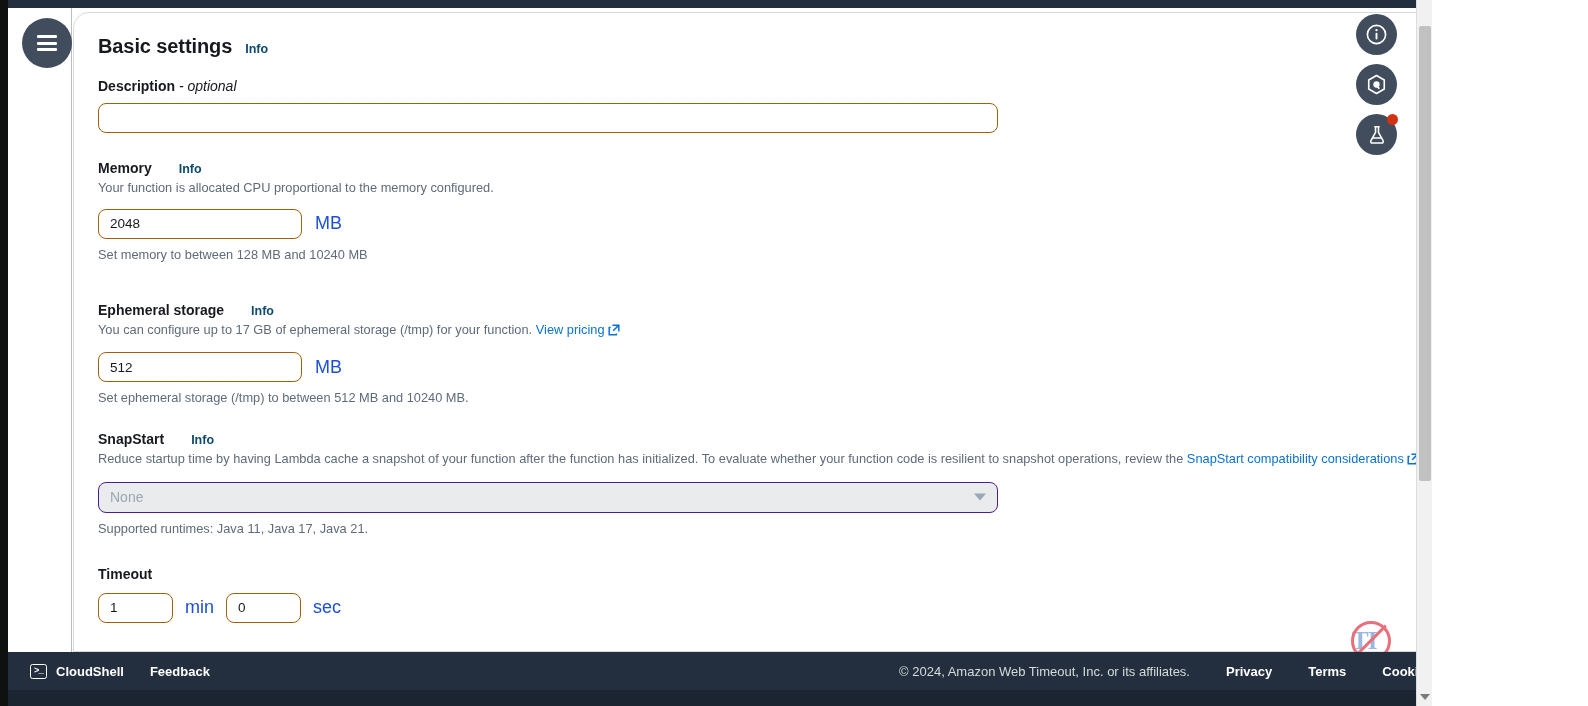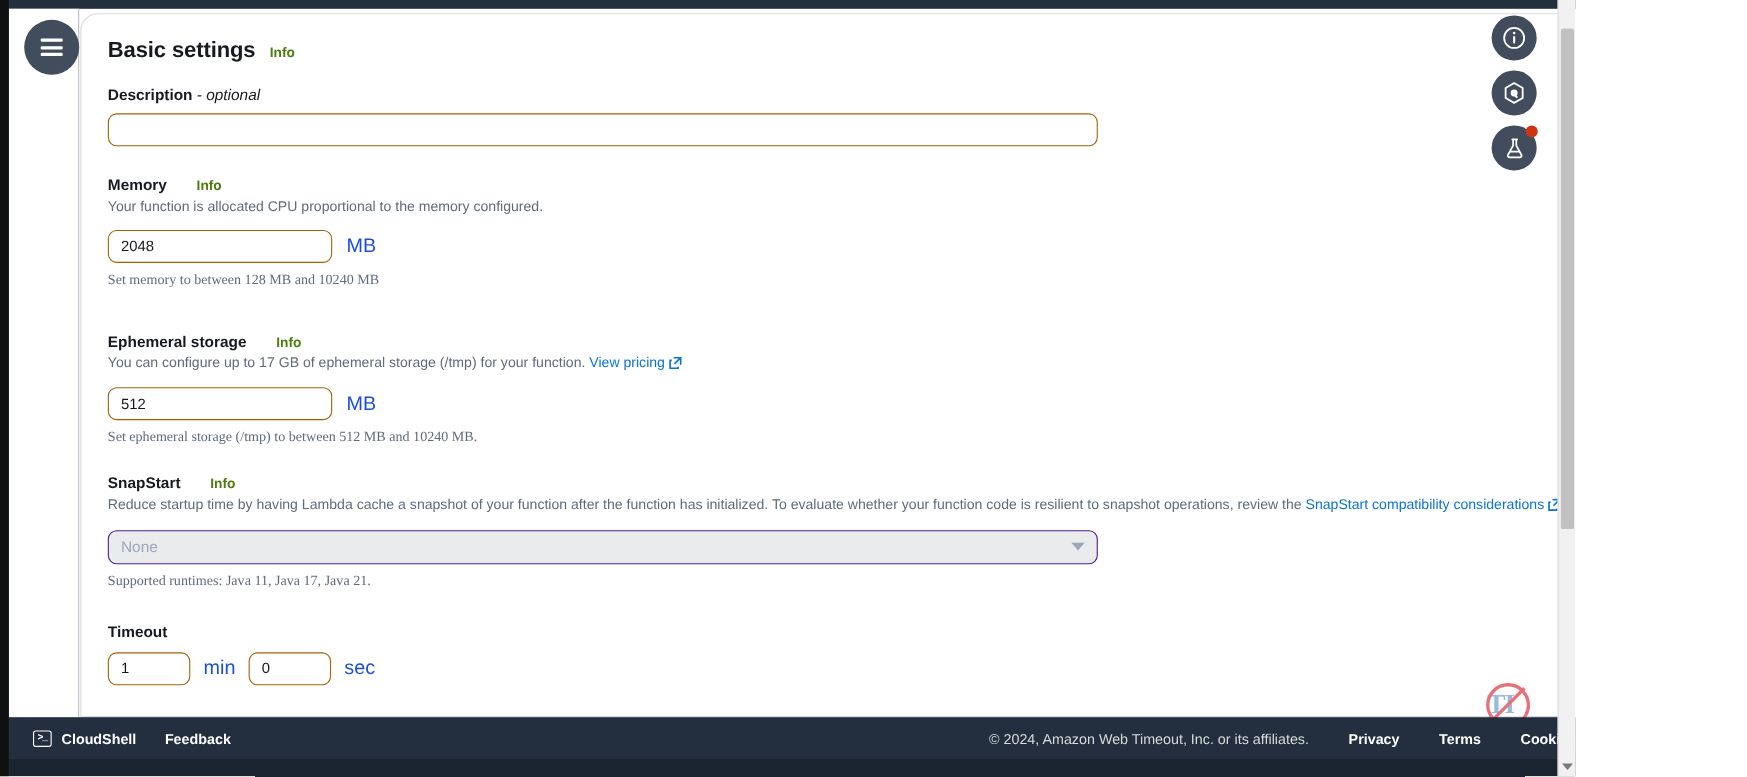--- a/index.html
+++ b/index.html
@@ -96,21 +96,21 @@
   }
   .title-row {
     display: flex;
     align-items: baseline;
     gap: 13px;
     margin-bottom: 20px;
   }
   .info-link {
     font-size: 12.5px;
     font-weight: bold;
-    color: #4d7c0f;
+    color: #0c4a6e;
     cursor: pointer;
     text-decoration: none;
   }
 
   .field-label {
     font-size: 14px;
     font-weight: bold;
     color: #16191f;
   }
   .field-label .optional {
@@ -127,21 +127,20 @@
     font-size: 12.8px;
     color: #5f6b7a;
     line-height: 1.45;
     margin-top: 3px;
   }
 
   .constraint-text {
     font-size: 12.8px;
     color: #5f6b7a;
     margin-top: 8px;
-    font-family: Liberation Serif, serif;
   }
 
   .body-link {
     color: #0972d3;
     text-decoration: none;
     cursor: pointer;
   }
 
   
   .ext-icon {

